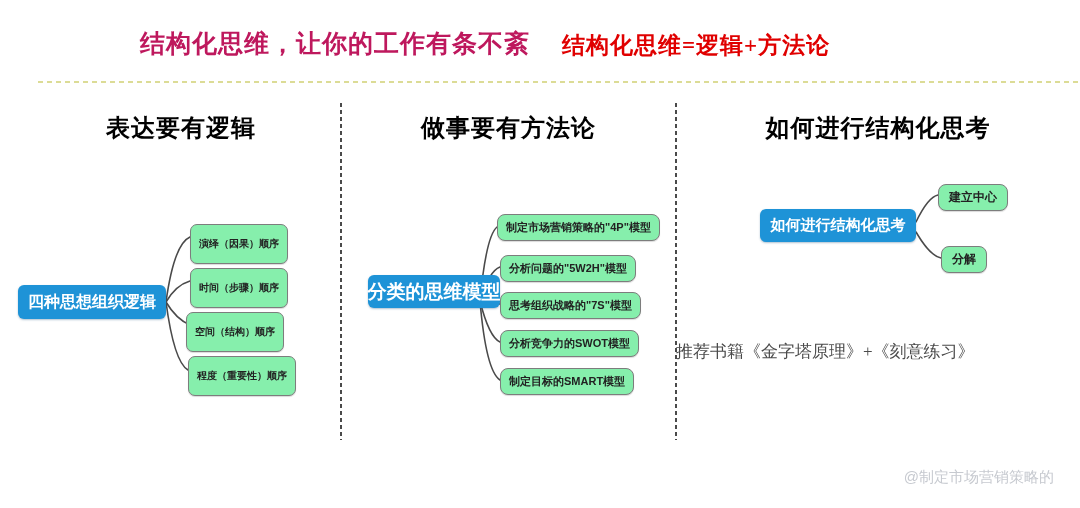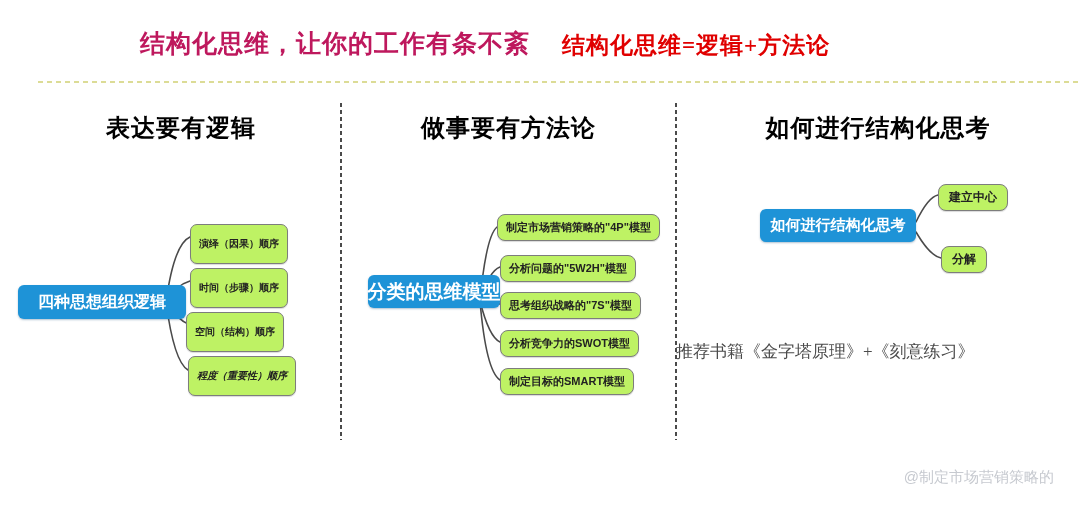--- a/index.html
+++ b/index.html
@@ -42,38 +42,38 @@
   .col-heading-1 { left: 20px;  width: 322px; }
   .col-heading-2 { left: 341px; width: 335px; }
   .col-heading-3 { left: 676px; width: 404px; }
 
   
   .root-node {
     background: #1e93d7; color: #ffffff; font-weight: bold;
     border-radius: 6px; display: flex; align-items: center; justify-content: center;
     white-space: nowrap; box-shadow: 0 1px 2px rgba(30,80,120,0.35);
   }
-  .root-1 { left: 18px;  top: 285px; width: 168px; height: 34px; font-size: 16px; }
+  .root-1 { left: 18px;  top: 285px; width: 148px; height: 34px; font-size: 16px; }
   .root-2 { left: 368px; top: 275px; width: 132px; height: 33px; font-size: 19px; }
   .root-3 { left: 760px; top: 209px; width: 156px; height: 33px; font-size: 15px; }
 
   .leaf-node {
-    background: #bef264; color: #222222; font-weight: bold;
+    background: #86efac; color: #222222; font-weight: bold;
     border: 1.5px solid #7d7d7d; border-radius: 8px;
     white-space: nowrap; display: inline-block;
     box-shadow: 0 1px 1px rgba(0,0,0,0.15);
   }
   .leaf-c1 { font-size: 10px; padding: 12px 8px; border-radius: 7px; }
   .leaf-c2 { font-size: 11px; padding: 5px 8px; }
   .leaf-c3 { font-size: 12px; padding: 4px 10px; }
 
   .c1-0 { left: 190px; top: 224px; }
   .c1-1 { left: 190px; top: 268px; }
   .c1-2 { left: 186px; top: 312px; }
-  .c1-3 { left: 188px; top: 356px; font-style: italic; }
+  .c1-3 { left: 188px; top: 356px; }
 
   .c2-0 { left: 497px; top: 214px; }
   .c2-1 { left: 500px; top: 255px; }
   .c2-2 { left: 500px; top: 292px; }
   .c2-3 { left: 500px; top: 330px; }
   .c2-4 { left: 500px; top: 368px; }
 
   .c3-0 { left: 938px; top: 184px; }
   .c3-1 { left: 941px; top: 246px; }
 

